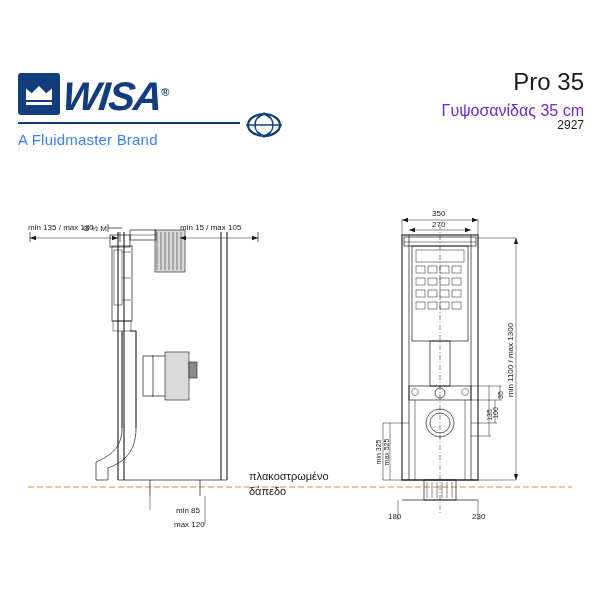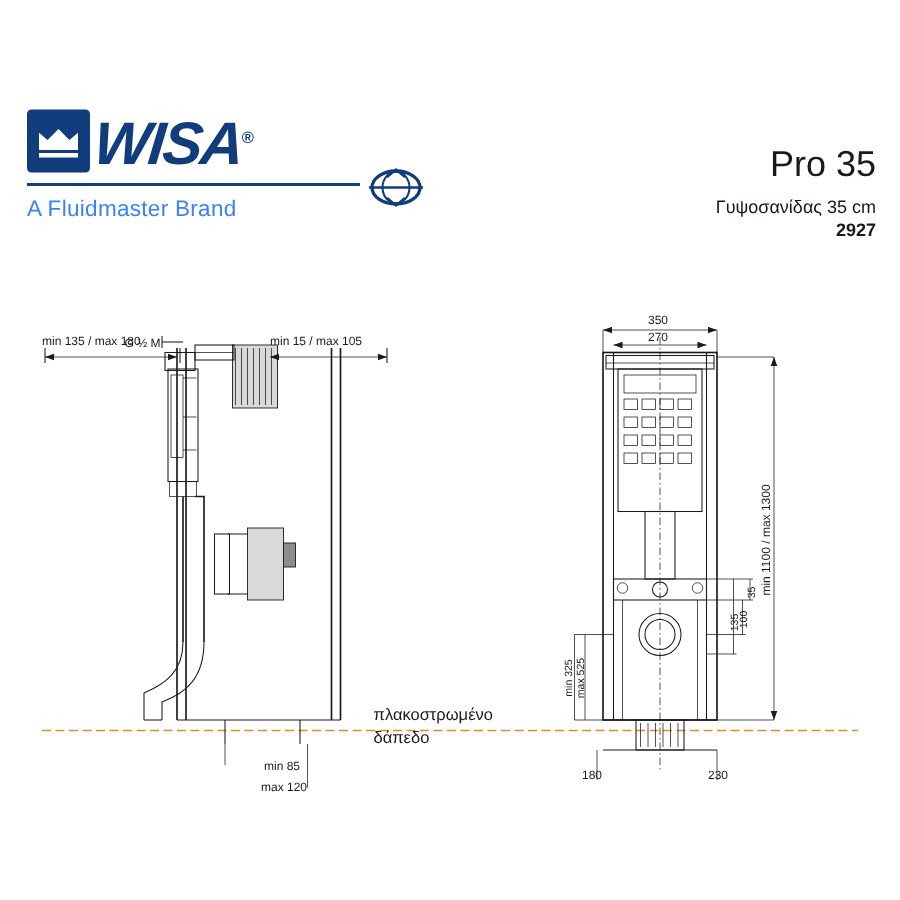--- a/index.html
+++ b/index.html
@@ -97,38 +97,36 @@
     top: 108px;
     width: 42px;
     height: 34px;
   }
 
   .header-right {
     position: absolute;
     right: 16px;
     top: 68px;
     text-align: right;
-    margin-top: 28px;
   }
   .product-title {
     font-size: 24px;
     color: #1a1a1a;
     line-height: 28px;
   }
   .product-sub {
-    font-size: 12px;
-    color: #0f172a;
+    font-size: 16px;
+    color: #6d28d9;
     margin-top: 7px;
     line-height: 15px;
   }
   .product-code {
     font-size: 12px;
     color: #1a1a1a;
     line-height: 15px;
-    font-weight: bold;
   }
 
   
   .drawing {
     position: absolute;
     left: 0;
     top: 180px;
     width: 600px;
     height: 380px;
   }

